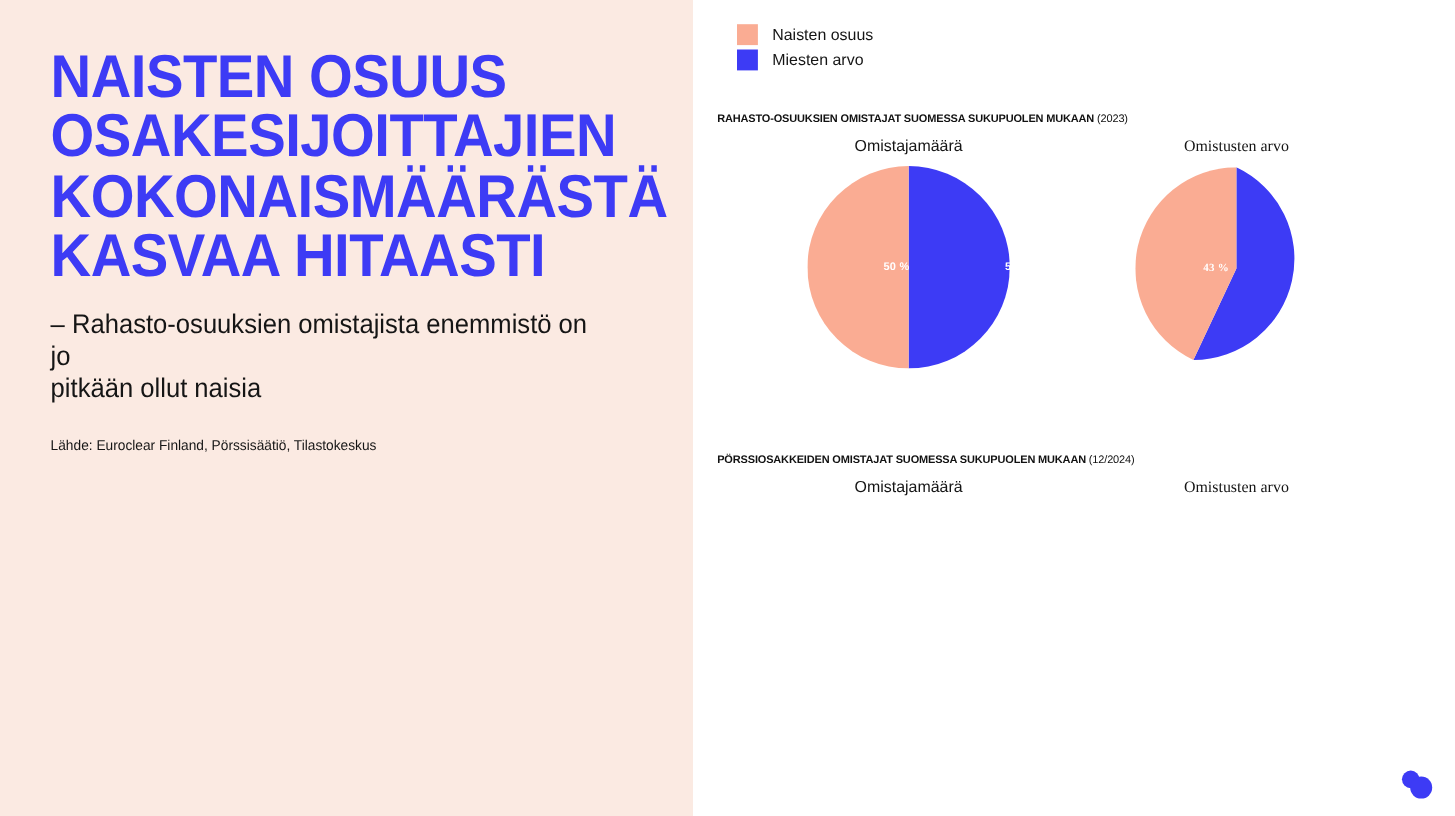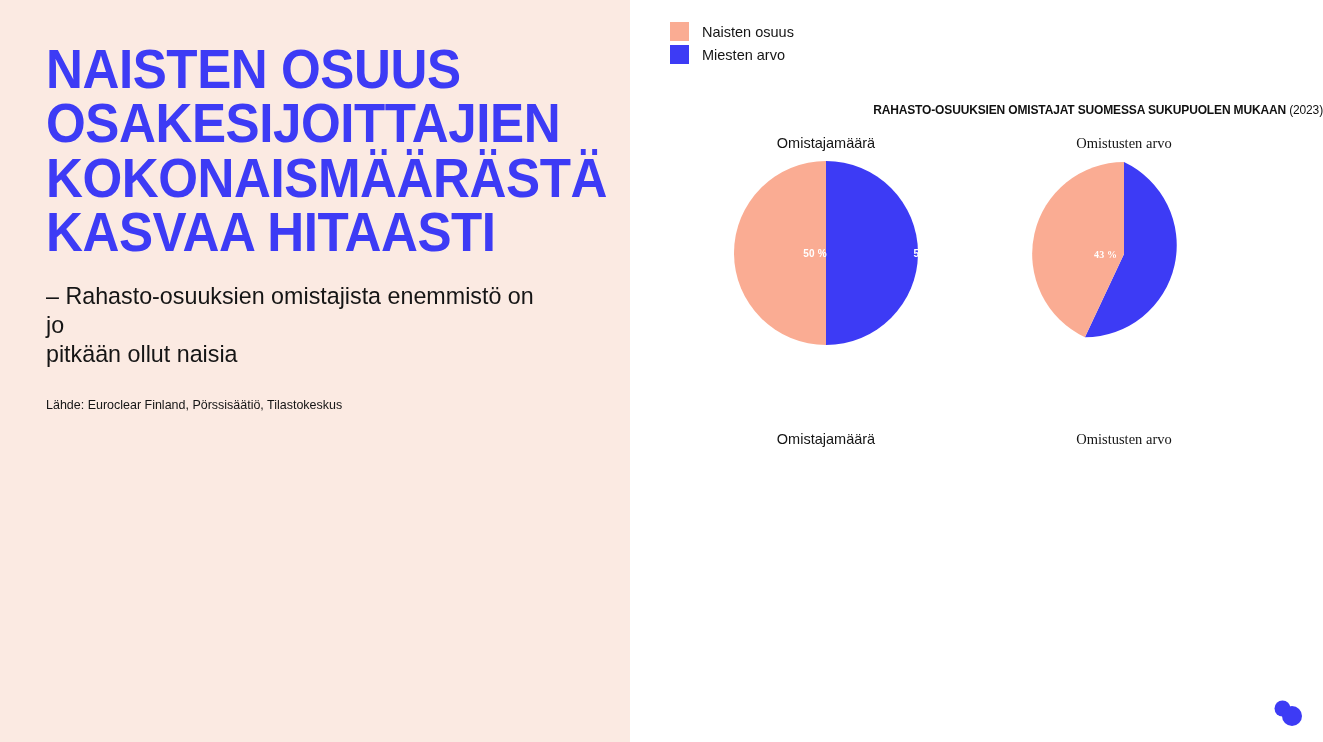--- a/index.html
+++ b/index.html
@@ -100,36 +100,35 @@
   
   .chart-block {
     position: absolute;
     left: 0;
     width: 693px;
   }
   .chart-block.block-1 { top: 103px; }
   .chart-block.block-2 { top: 413px; }
 
   .chart-title {
-    font-size: 12px;
+    font-size: 10px;
     font-weight: bold;
     color: #111111;
     letter-spacing: -0.15px;
     margin: 0 0 0 22px;
     white-space: nowrap;
-    text-align: right;
   }
   .chart-title .year {
     font-weight: normal;
   }
 
   .pies-row {
     position: relative;
     height: 240px;
-    margin-top: 18px;
+    margin-top: 11px;
     padding-left: 40px;
   }
   .pie-cell {
     position: absolute;
     top: 0;
     width: 260px;
     text-align: center;
   }
   .pie-cell.cell-left { left: 66px; }
   .pie-cell.cell-right { left: 364px; font-family: Liberation Serif, serif; }
@@ -232,20 +231,24 @@
             </svg>
             <span class="pie-label" style="left:40%;top:50%">43 %</span>
             <span class="pie-label" style="left:100%;top:50%">57 %</span>
           </div>
         </div>
 
       </div>
     </div>
 
     <div class="chart-block block-2">
+      <div class="chart-title">
+        <span>PÖRSSIOSAKKEIDEN OMISTAJAT SUOMESSA SUKUPUOLEN MUKAAN</span>
+        <span class="year">(12/2024)</span>
+      </div>
 
       <div class="pies-row">
 
         <div class="pie-cell cell-left">
           <div class="pie-caption">Omistajamäärä</div>
         </div>
 
         <div class="pie-cell cell-right">
           <div class="pie-caption">Omistusten arvo</div>
         </div>

